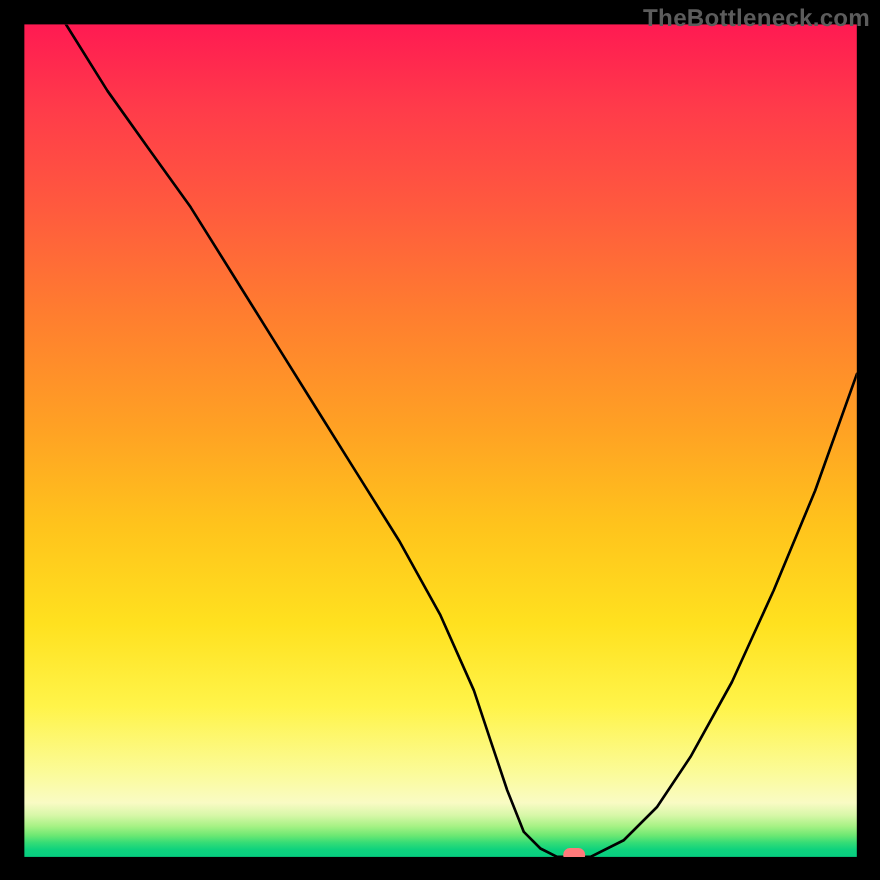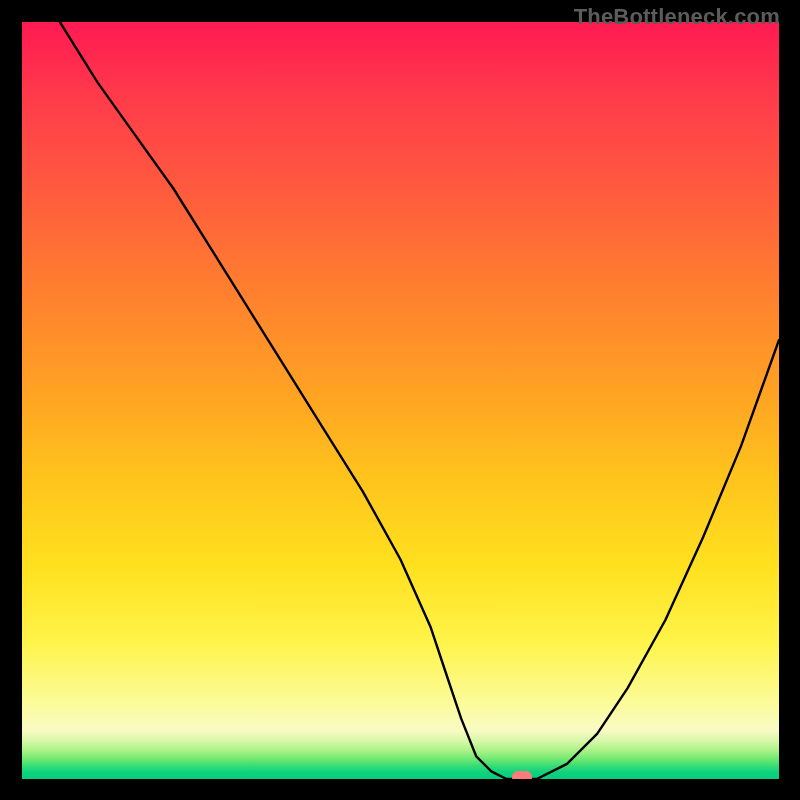--- a/index.html
+++ b/index.html
@@ -12,21 +12,21 @@
   }
   .frame {
     position: relative;
     width: 800px;
     height: 800px;
     background: #000;
   }
   .watermark {
     position: absolute;
     top: 4px;
-    right: 20px;
+    right: 9px;
     font-size: 22px;
     font-weight: 600;
     color: #5c5c5c;
     letter-spacing: 0.2px;
     z-index: 10;
   }
   .plot-area {
     position: absolute;
     left: 22px;
     top: 22px;

